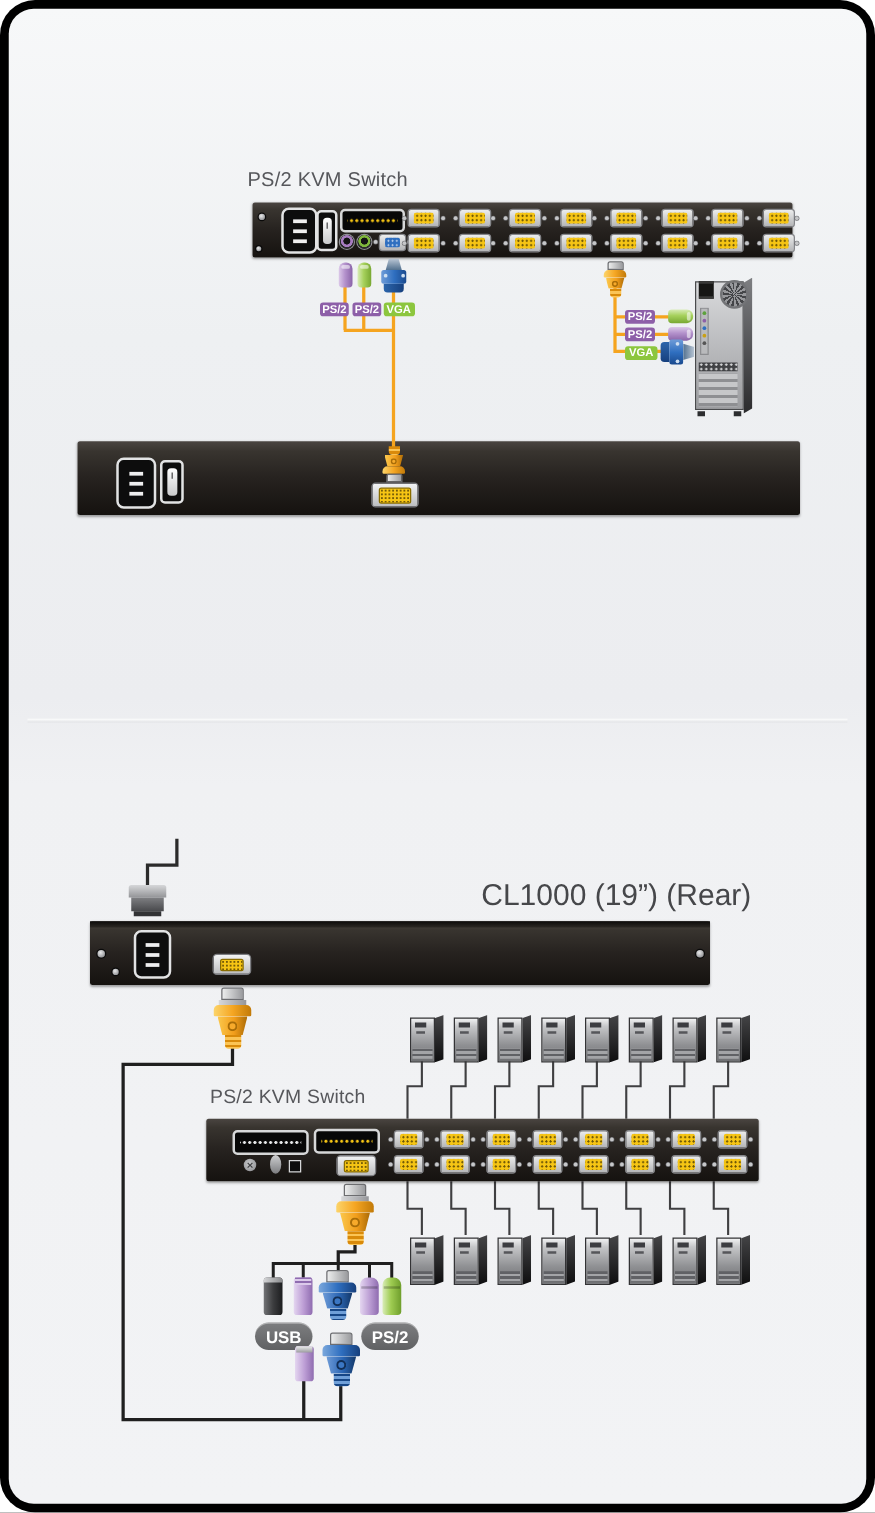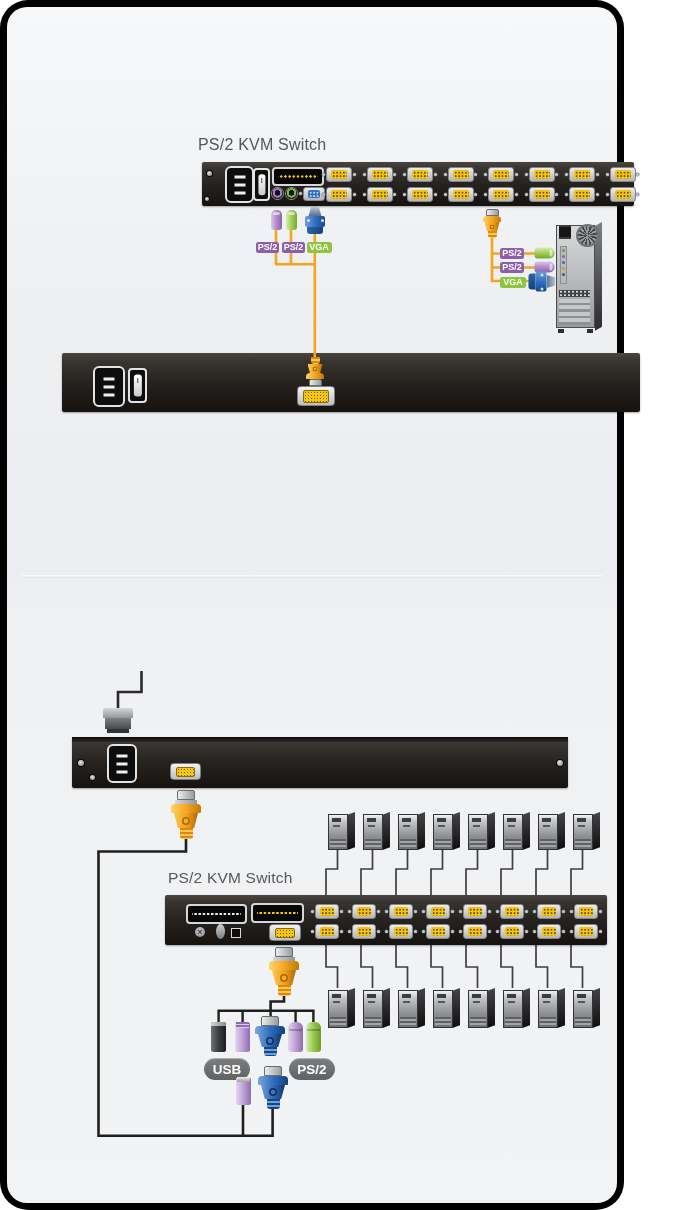--- a/index.html
+++ b/index.html
@@ -1,18 +1,18 @@
 <!DOCTYPE html>
 <html><head>
 <meta charset="utf-8">
 <style>
   html,body { margin:0; padding:0; background:#fff; }
   body { width:700px; height:1210px; position:relative; font-family:"Liberation Sans", sans-serif; }
   .abs { position:absolute; }
-  .canvas { position:absolute; left:0; top:0; width:624px; height:1210px; }
+  .canvas { position:absolute; left:0; top:0; width:700px; height:1210px; }
 
   
   .frame { position:absolute; inset:0; background:#000; border-radius:28px; }
   .panel { position:absolute; inset:7px; border-radius:20px;
            background:linear-gradient(180deg,#f7f8f9 0%,#eef0f2 22%,#ecedf0 46%,#f0f1f3 52%,#f2f3f5 100%); }
   .divider { position:absolute; left:22px; right:22px; top:575px; height:3px;
              background:linear-gradient(180deg,rgba(255,255,255,.95),rgba(203,206,209,.35)); }
 
   .wires { position:absolute; left:0; top:0; width:700px; height:1210px; pointer-events:none; }
 
@@ -342,20 +342,21 @@
     <div class="tb-bays"></div>
     <div class="tb-feet"></div>
   </div>
 
   <div class="abs gplug" style="left:103px;top:708px;width:30px;height:25px;">
     <div class="cap"></div>
       <div class="bodc"></div>
       <div class="basec"></div>
   </div>
 
+  <div class="abs lbl-dev19" style="left:385px;top:703px;">CL1000 (19”) (Rear)</div>
 
   <div class="abs bar rail" style="left:72px;top:737px;width:496px;height:51px;">
     <div class="abs screw" style="left:6px;top:23px;width:6px;height:6px;"></div>
     <div class="abs screw" style="left:18px;top:38px;width:5px;height:5px;"></div>
     <div class="abs screw" style="right:5px;top:23px;width:6px;height:6px;"></div>
     <div class="abs c14" style="left:35px;top:7px;width:26px;height:35px;"></div>
     <div class="abs gport" style="left:98px;top:26px;width:29px;height:15px;">
         <div class="in"></div>
       </div>
   </div>

